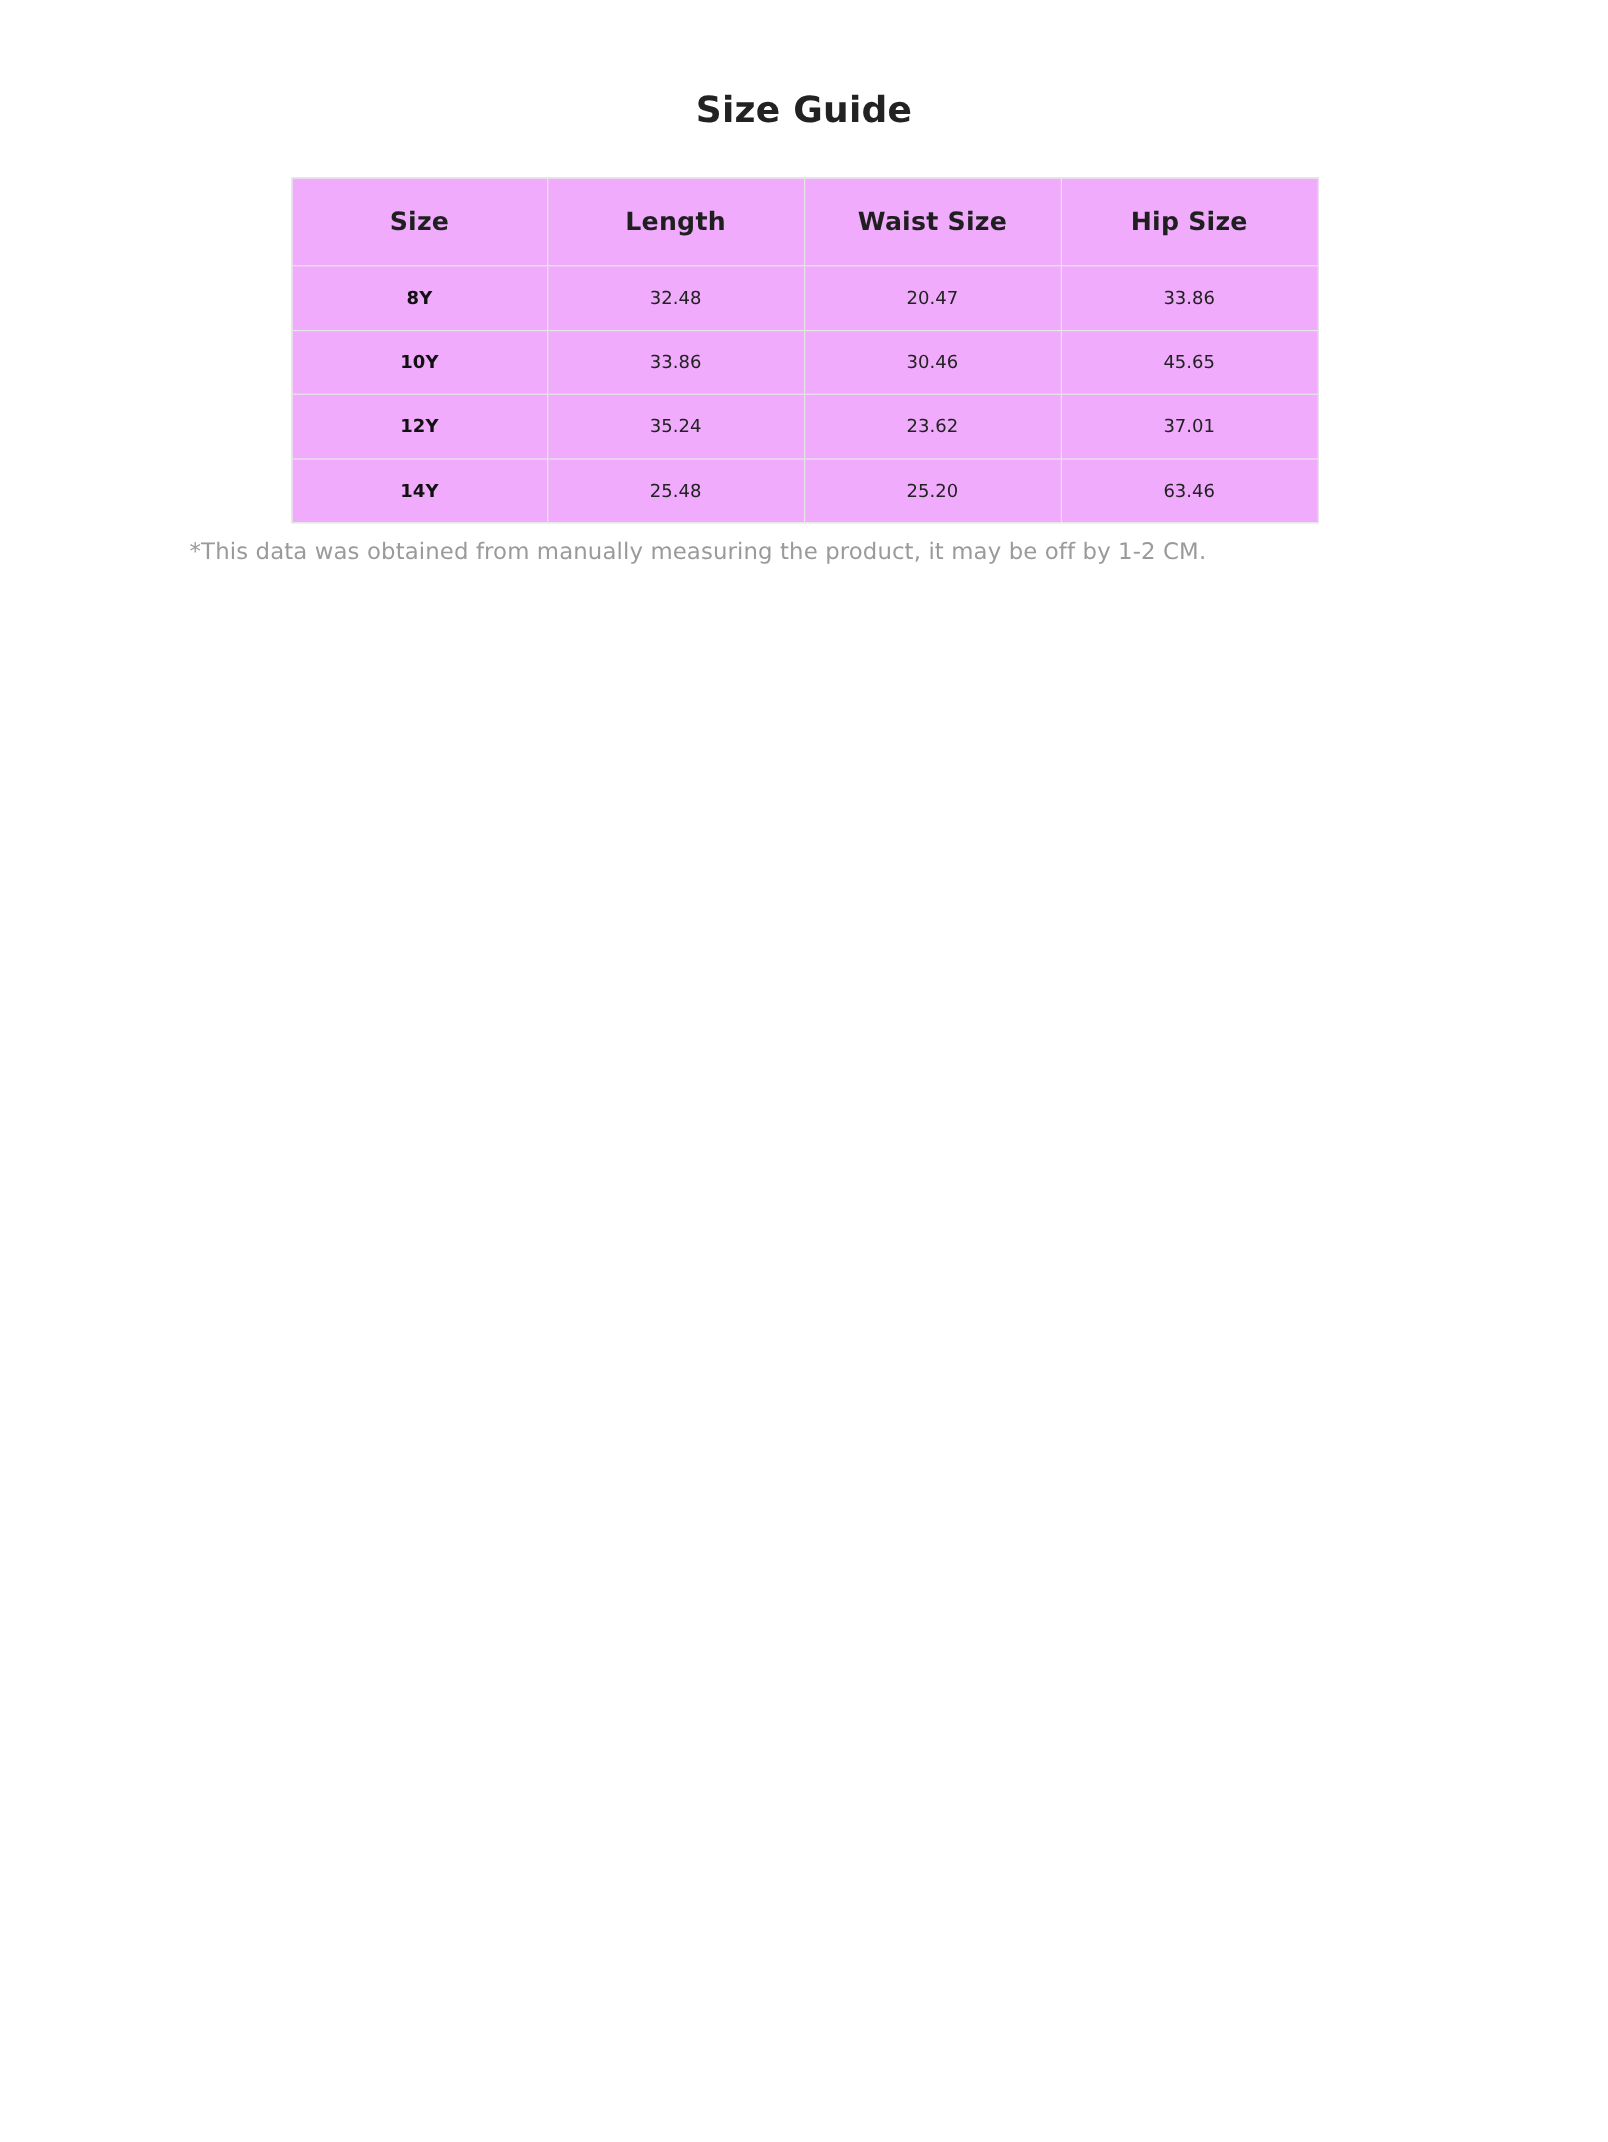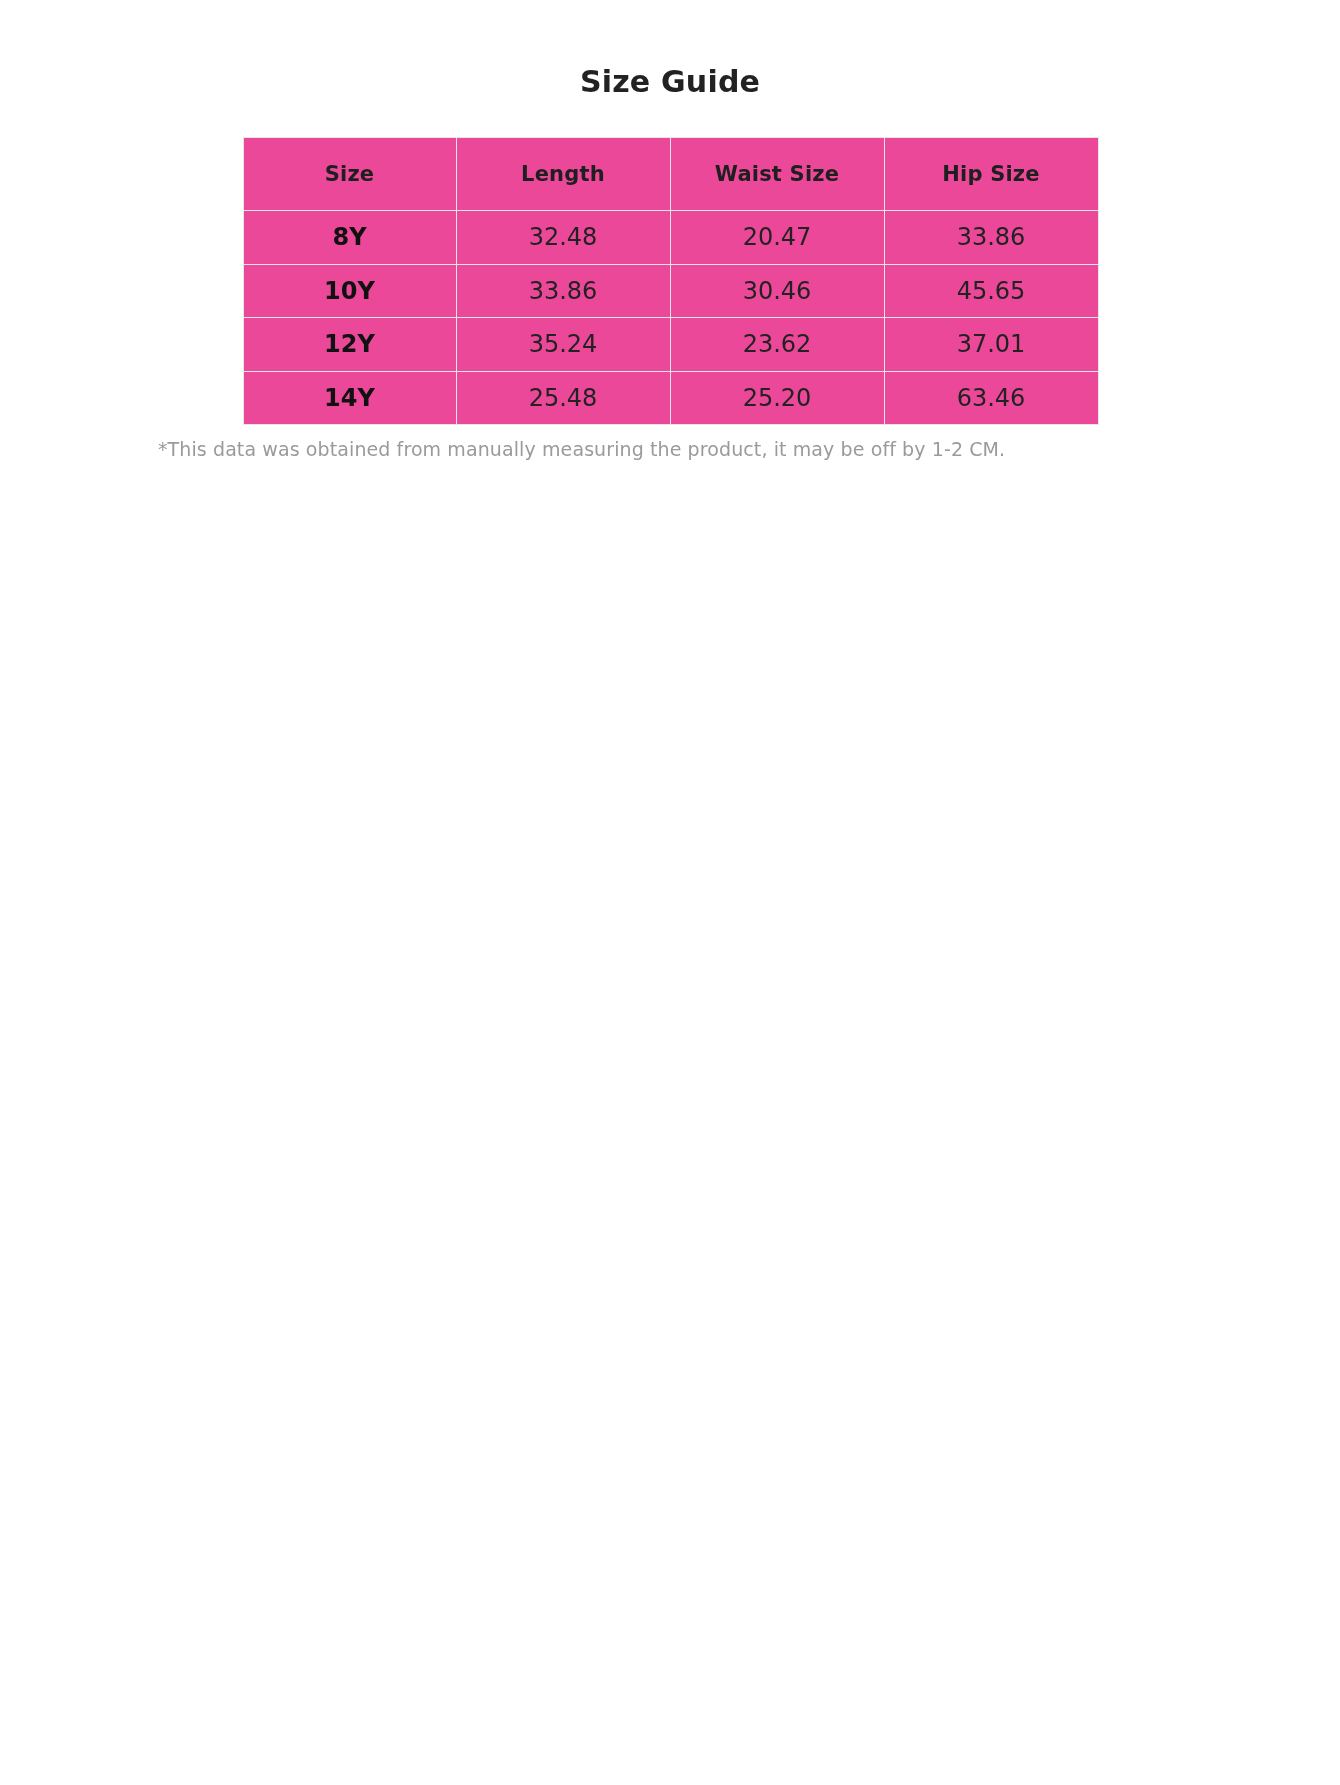--- a/index.html
+++ b/index.html
@@ -20,33 +20,33 @@
     height: 1785px;
     box-sizing: border-box;
     position: relative;
   }
   .page-title {
     text-align: center;
     font-size: 30px;
     font-weight: bold;
     color: #222222;
     letter-spacing: 0.2px;
-    margin: 6px;
+    margin: 17px;
     padding-top: 58px;
     line-height: 1.2;
   }
   .table-wrap {
     margin: 37px auto 0 auto;
     width: 855px;
   }
   table.size-table {
     width: 855px;
     border-collapse: collapse;
     table-layout: fixed;
-    background: #ec4899;
+    background: #f0abfc;
   }
   table.size-table col.c-size   { width: 213px; }
   table.size-table col.c-length { width: 214px; }
   table.size-table col.c-waist  { width: 214px; }
   table.size-table col.c-hip    { width: 214px; }
 
   table.size-table th,
   table.size-table td {
     border: 1px solid #e6e6e6;
     text-align: center;
@@ -55,21 +55,21 @@
   }
   table.size-table thead th {
     height: 72px;
     font-size: 21px;
     font-weight: bold;
     color: #1f1f1f;
     letter-spacing: 0.2px;
   }
   table.size-table tbody td {
     height: 52.5px;
-    font-size: 24px;
+    font-size: 15px;
     font-weight: normal;
     color: #222222;
   }
   table.size-table tbody td.size-cell {
     font-weight: bold;
     color: #111111;
   }
   .footnote {
     width: 1024px;
     margin: 12px auto 0 auto;

